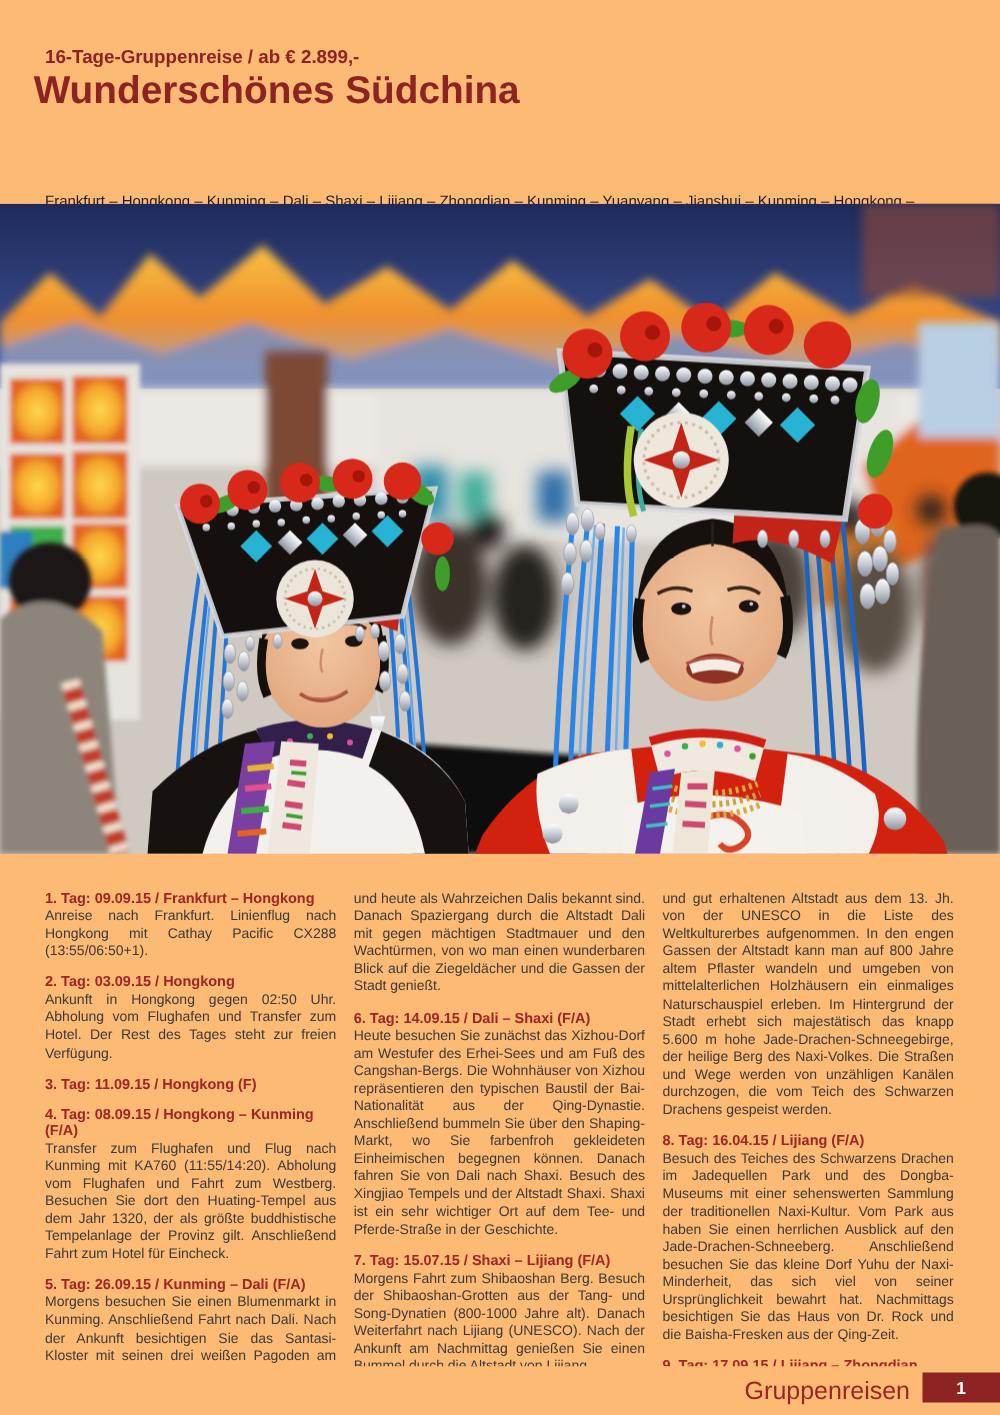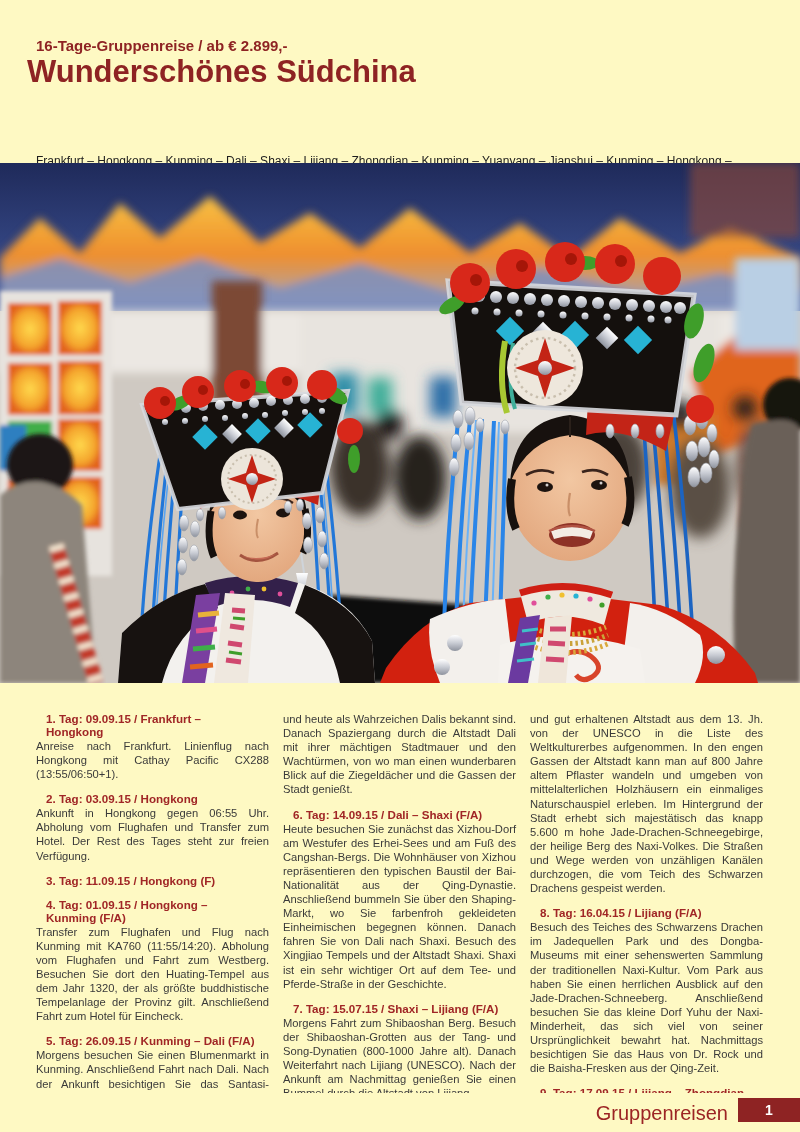--- a/index.html
+++ b/index.html
@@ -1,28 +1,28 @@
 <!DOCTYPE html>
 <html><head>
 <meta charset="utf-8">
 <style>
   html,body{margin:0;padding:0;}
   body{width:800px;height:1132px;position:relative;background:#ffffff;
        font-family:"Liberation Sans",sans-serif;overflow:hidden;}
-  .page{position:absolute;inset:0;background:#fef9c3;}
+  .page{position:absolute;inset:0;background:#fdba74;}
 
   .topline{position:absolute;left:36px;top:37px;font-size:15px;font-weight:bold;color:#8e2323;}
   .title{position:absolute;left:27px;top:54px;font-size:31px;font-weight:bold;color:#8e2323;}
   .route{position:absolute;left:36px;top:103px;width:726px;font-size:12px;line-height:23px;color:#1d1d1d;margin-top:47px;}
 
   .photo{position:absolute;left:0;top:163px;width:800px;height:520px;display:block;}
 
   .cols{position:absolute;left:36px;top:711px;width:728px;height:382px;display:flex;gap:14px;overflow:hidden;}
   .col{flex:0 0 233px;width:233px;color:#3a3a3a;font-size:11.2px;line-height:14.1px;}
-  .dh{margin:11px 10px 1px;font-size:11.6px;line-height:13px;font-weight:bold;color:#a02626;}
+  .dh{margin:11px 0 1px;font-size:11.6px;line-height:13px;font-weight:bold;color:#a02626;}
   .dh.first{margin-top:1px;}
   .dt{margin:0;text-align:justify;white-space:pre-line;}
   .dt.first{margin-top:1px;}
 
   .footer-label{position:absolute;top:1102px;right:72px;font-size:20px;color:#9c2424;}
   .pagebox{position:absolute;left:738px;top:1098px;width:62px;height:24px;background:#8e2323;
            color:#ffffff;font-size:14px;font-weight:bold;text-align:center;line-height:24px;}
 </style>
 </head>
 <body>
@@ -386,29 +386,29 @@
         <circle cx="700" cy="246" r="14" fill="#d8281a"></circle>
       </g>
     </g>
   </svg>
 
   <div class="cols">
     <div class="col">
       <h3 class="dh first">1. Tag: 09.09.15 / Frankfurt – Hongkong</h3>
       <p class="dt">Anreise nach Frankfurt. Linienflug nach Hongkong mit Cathay Pacific CX288 (13:55/06:50+1).</p>
       <h3 class="dh">2. Tag: 03.09.15 / Hongkong</h3>
-      <p class="dt">Ankunft in Hongkong gegen 06:55 Uhr. Abholung vom Flughafen und Transfer zum Hotel. Der Rest des Tages steht zur freien Verfügung.</p>
+      <p class="dt">Ankunft in Hongkong gegen 02:50 Uhr. Abholung vom Flughafen und Transfer zum Hotel. Der Rest des Tages steht zur freien Verfügung.</p>
       <h3 class="dh">3. Tag: 11.09.15 / Hongkong  (F)</h3>
-      <h3 class="dh">4. Tag: 01.09.15 / Hongkong – Kunming (F/A)</h3>
+      <h3 class="dh">4. Tag: 08.09.15 / Hongkong – Kunming (F/A)</h3>
       <p class="dt">Transfer zum Flughafen und Flug nach Kunming mit KA760 (11:55/14:20). Abholung vom Flughafen und Fahrt zum Westberg. Besuchen Sie dort den Huating-Tempel aus dem Jahr 1320, der als größte buddhistische Tempelanlage der Provinz gilt. Anschließend Fahrt zum Hotel für Eincheck.</p>
       <h3 class="dh">5. Tag: 26.09.15 / Kunming – Dali (F/A)</h3>
       <p class="dt">Morgens besuchen Sie einen Blumenmarkt in Kunming. Anschließend Fahrt nach Dali. Nach der Ankunft besichtigen Sie das Santasi-Kloster mit seinen drei weißen Pagoden am Westufer des Erhei-Sees, die aus dem 9. Jh. stammen</p>
     </div>
     <div class="col">
-      <p class="dt first">und heute als Wahrzeichen Dalis bekannt sind. Danach Spaziergang durch die Altstadt Dali mit ihrer mächtigen Stadtmauer und den Wachtürmen, von wo man einen wunderbaren Blick auf die Ziegeldächer und die Gassen der Stadt genießt.</p>
+      <p class="dt first">und heute als Wahrzeichen Dalis bekannt sind. Danach Spaziergang durch die Altstadt Dali mit gegen mächtigen Stadtmauer und den Wachtürmen, von wo man einen wunderbaren Blick auf die Ziegeldächer und die Gassen der Stadt genießt.</p>
       <h3 class="dh">6. Tag: 14.09.15 / Dali – Shaxi (F/A)</h3>
       <p class="dt">Heute besuchen Sie zunächst das Xizhou-Dorf am Westufer des Erhei-Sees und am Fuß des Cangshan-Bergs. Die Wohnhäuser von Xizhou repräsentieren den typischen Baustil der Bai-Nationalität aus der Qing-Dynastie. Anschließend bummeln Sie über den Shaping-Markt, wo Sie farbenfroh gekleideten Einheimischen begegnen können. Danach fahren Sie von Dali nach Shaxi. Besuch des Xingjiao Tempels und der Altstadt Shaxi. Shaxi ist ein sehr wichtiger Ort auf dem Tee- und Pferde-Straße in der Geschichte.</p>
       <h3 class="dh">7. Tag: 15.07.15 / Shaxi – Lijiang (F/A)</h3>
       <p class="dt">Morgens Fahrt zum Shibaoshan Berg. Besuch der Shibaoshan-Grotten aus der Tang- und Song-Dynatien (800-1000 Jahre alt). Danach Weiterfahrt nach Lijiang (UNESCO). Nach der Ankunft am Nachmittag genießen Sie einen Bummel durch die Altstadt von Lijiang.
 Lijiang wurde 1998 aufgrund der wunderschönen</p>
     </div>
     <div class="col">
       <p class="dt first">und gut erhaltenen Altstadt aus dem 13. Jh. von der UNESCO in die Liste des Weltkulturerbes aufgenommen. In den engen Gassen der Altstadt kann man auf 800 Jahre altem Pflaster wandeln und umgeben von mittelalterlichen Holzhäusern ein einmaliges Naturschauspiel erleben. Im Hintergrund der Stadt erhebt sich majestätisch das knapp 5.600 m hohe Jade-Drachen-Schneegebirge, der heilige Berg des Naxi-Volkes. Die Straßen und Wege werden von unzähligen Kanälen durchzogen, die vom Teich des Schwarzen Drachens gespeist werden.</p>
       <h3 class="dh">8. Tag: 16.04.15 / Lijiang  (F/A)</h3>
       <p class="dt">Besuch des Teiches des Schwarzens Drachen im Jadequellen Park und des Dongba-Museums mit einer sehenswerten Sammlung der traditionellen Naxi-Kultur. Vom Park aus haben Sie einen herrlichen Ausblick auf den Jade-Drachen-Schneeberg. Anschließend besuchen Sie das kleine Dorf Yuhu der Naxi-Minderheit, das sich viel von seiner Ursprünglichkeit bewahrt hat. Nachmittags besichtigen Sie das Haus von Dr. Rock und die Baisha-Fresken aus der Qing-Zeit.</p>

